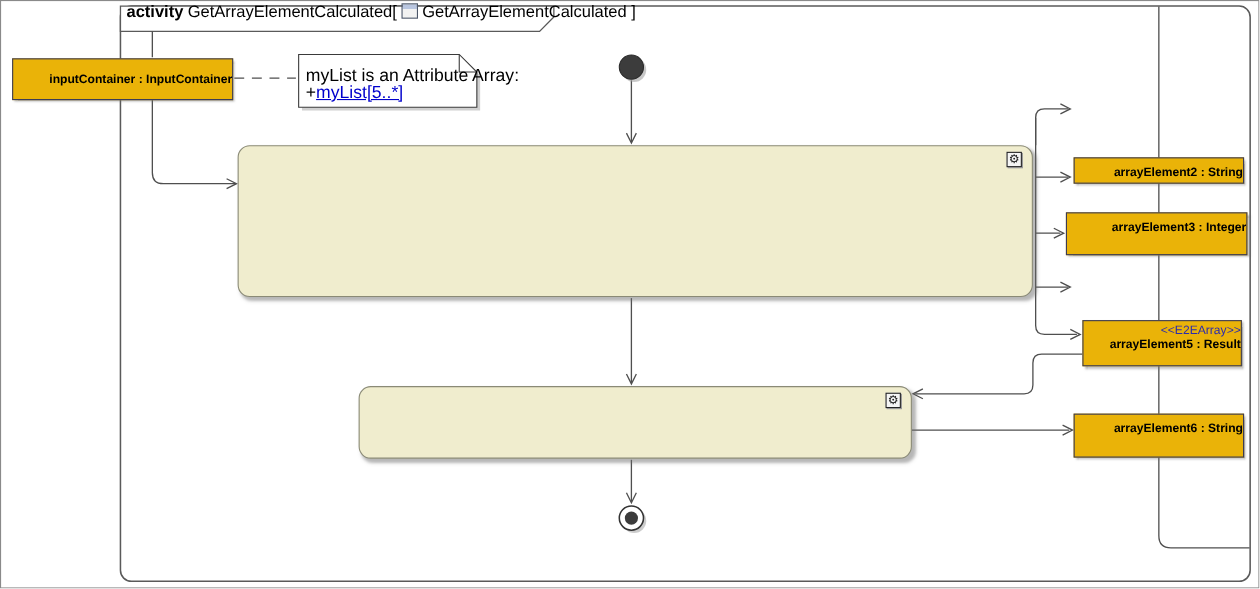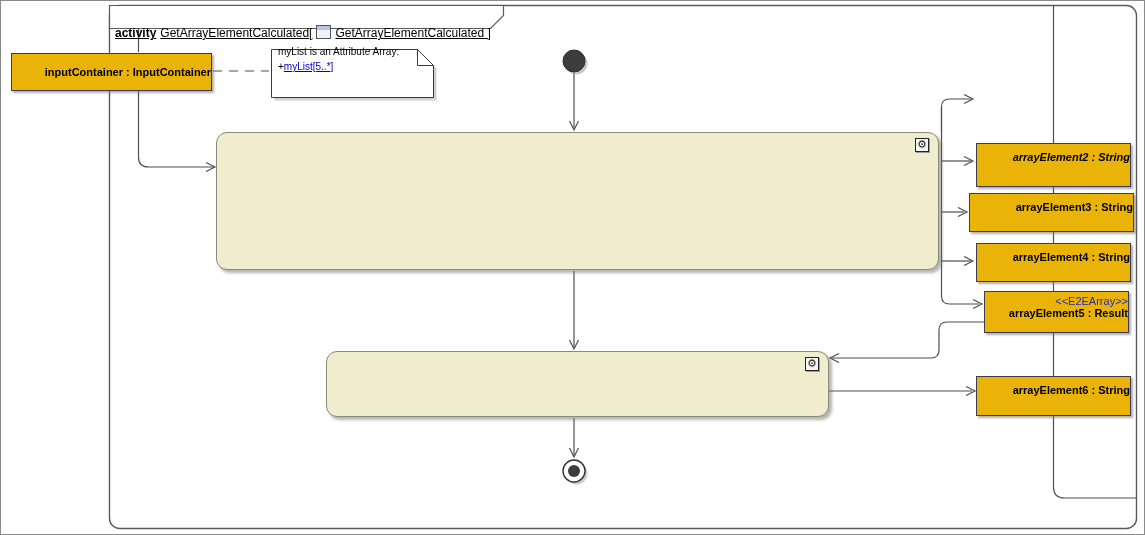--- a/index.html
+++ b/index.html
@@ -4,21 +4,21 @@
 <style>
   html,body{margin:0;padding:0;background:#fff;}
   .wrap{
     position:relative;width:1143px;height:533px;background:#ffffff;
     border:1px solid #8a8a8a;overflow:hidden;
     font-family:"Liberation Sans",sans-serif;color:#000;
   }
   svg.lines{position:absolute;left:0;top:0;z-index:0;}
   .abs{position:absolute;}
   
-  .frame-title{left:114px;top:24px;font-size:12px;white-space:nowrap;z-index:2;text-decoration:underline;}
+  .frame-title{left:114px;top:1px;font-size:15px;white-space:nowrap;z-index:2;}
   .frame-title b{font-weight:bold;margin-right:4px;}
   .diag-icon{
     display:inline-block;width:13px;height:12px;margin:0 4px;vertical-align:-2px;
     border:1px solid #4a5568;background:linear-gradient(to bottom,#b9c6e0 4px,#f2f2f2 4px);
     font-size:7px;line-height:12px;text-align:center;color:#44507a;overflow:hidden;
   }
   
   .obj{
     background:#eab308;border:1px solid #3c3c55;box-sizing:border-box;
     box-shadow:2px 2px 2px rgba(110,110,110,.55);
@@ -36,21 +36,21 @@
   .stereo{color:#2B2BAD;font-size:11px;text-align:center;white-space:nowrap;font-weight:normal;}
   .a-title{font-size:11px;font-weight:bold;text-align:center;white-space:nowrap;}
   .script{font-size:11px;line-height:15px;white-space:nowrap;letter-spacing:-0.2px;}
   .script-center{font-size:11px;text-align:center;white-space:nowrap;letter-spacing:-0.2px;}
   .gear{
     position:absolute;top:5px;right:9px;width:14px;height:14px;box-sizing:border-box;
     border:1px solid #222;background:#f5f5f5;box-shadow:1px 1px 0 #9a9a9a;
     font-family:"DejaVu Sans",sans-serif;font-size:11px;line-height:12px;text-align:center;color:#222;
   }
   
-  .note-text{left:277px;top:43px;font-size:10px;line-height:15px;white-space:nowrap;z-index:2;}
+  .note-text{left:277px;top:61px;font-size:16px;line-height:15px;white-space:nowrap;z-index:2;}
   .note-link{color:#0000CC;text-decoration:underline;cursor:pointer;}
   
   .ac1-stereo{left:215px;top:135px;width:723px;}
   .ac1-title{left:215px;top:151px;width:723px;}
   .ac1-script{left:222px;top:170px;}
   .ac2-stereo{left:325px;top:354px;width:503px;}
   .ac2-title{left:325px;top:371px;width:503px;}
   .ac2-script{left:325px;top:389px;width:503px;}
 </style>
 </head>
@@ -169,28 +169,25 @@
     <div>set arrayElement5 = inputContainer.subElement1 [count(inputContainer.subElement1)-1].mySubList;"}</div>
   </div>
 
   <div class="abs action" style="left:325px;top:350px;width:503px;height:66px;">
     <span class="gear">⚙</span>
   </div>
   <div class="abs stereo ac2-stereo">&lt;&lt;ActionScript&gt;&gt;</div>
   <div class="abs a-title ac2-title">extract a single string</div>
   <div class="abs script-center ac2-script">{script = "set arrayElement6 = arrayElement5[count(arrayElement5) - 1];"}</div>
 
-  <div class="abs obj" style="left:975px;top:142px;width:155px;height:44px;font-style:italic;">
+  <div class="abs obj" style="left:975px;top:142px;width:155px;height:24px;">
     <span class="lbl">arrayElement2 : String</span>
   </div>
   <div class="abs obj" style="left:968px;top:192px;width:165px;height:39px;">
-    <span class="lbl">arrayElement3 : String</span>
-  </div>
-  <div class="abs obj" style="left:975px;top:242px;width:155px;height:39px;">
-    <span class="lbl">arrayElement4 : String</span>
+    <span class="lbl">arrayElement3 : Integer</span>
   </div>
   <div class="abs obj" style="left:983px;top:290px;width:145px;height:42px;">
     <span class="stereo">&lt;&lt;E2EArray&gt;&gt;</span>
     <span class="lbl lbl0">arrayElement5 : Result</span>
   </div>
   <div class="abs obj" style="left:975px;top:375px;width:155px;height:40px;">
     <span class="lbl">arrayElement6 : String</span>
   </div>
 
 </div>

